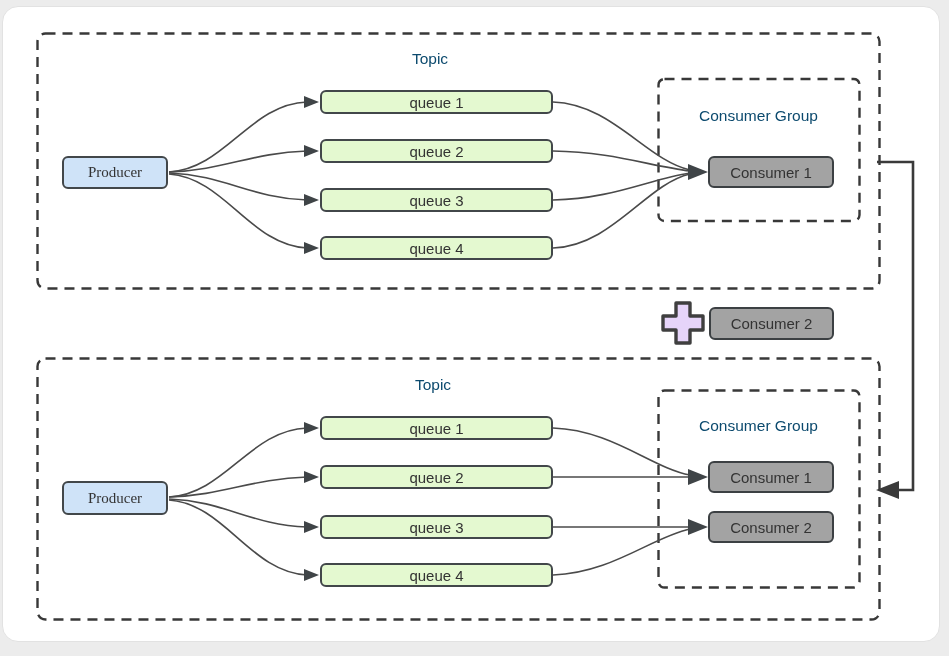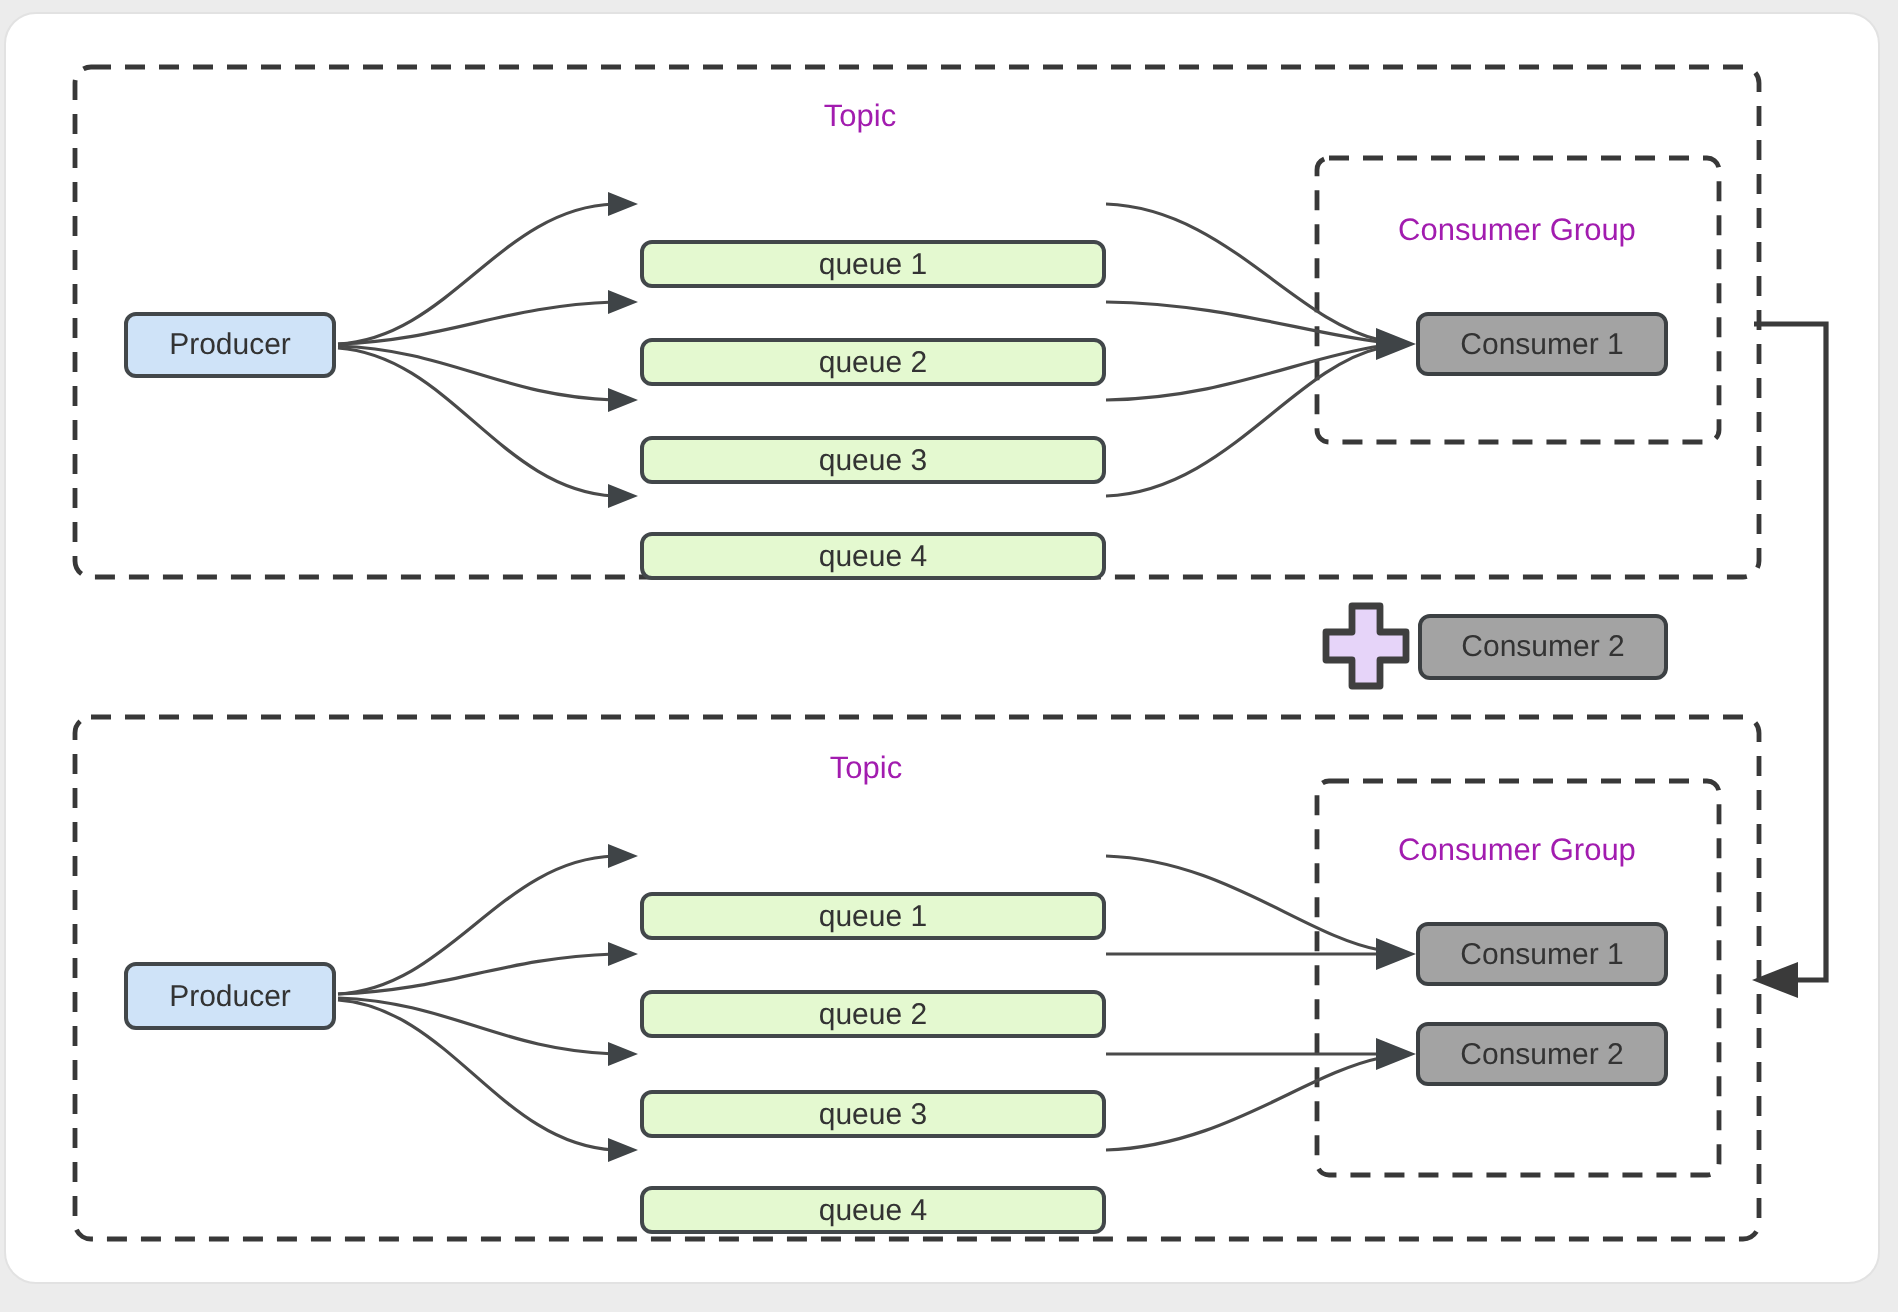--- a/index.html
+++ b/index.html
@@ -16,26 +16,26 @@
     background:#ffffff;border:1px solid #e2e2e2;border-radius:16px;
   }
   #arrow-layer{position:absolute;left:0;top:0;width:949px;height:656px;}
   .node{
     position:absolute;
     display:flex;align-items:center;justify-content:center;
     border:2.4px solid #42474a;border-radius:6px;
     font-size:15px;line-height:1;color:#333;
     box-sizing:border-box;white-space:nowrap;
   }
-  .producer{background:#cfe3f8;}
-  .queue{background:#e4f9d0;left:320px;width:233px;height:24px;margin-top:30px;}
+  .producer{background:#cfe3f8;font-family:Liberation Serif, serif;}
+  .queue{background:#e4f9d0;left:320px;width:233px;height:24px;}
   .consumer{background:#a3a3a3;border-color:#3c4043;}
   .label{
     position:absolute;text-align:center;
-    font-size:15.5px;color:#a21caf;white-space:nowrap;
+    font-size:15.5px;color:#0c4a6e;white-space:nowrap;
   }
   
   #producer-top{left:62px;top:156px;width:106px;height:33px;}
   #queue-t1{top:90px;}  #queue-t2{top:139px;}
   #queue-t3{top:188px;} #queue-t4{top:236px;}
   #consumer-t1{left:708px;top:156px;width:126px;height:32px;}
   #topic-label-top{left:330px;top:50px;width:200px;}
   #cg-label-top{left:658px;top:107px;width:201px;}
   
   #consumer-added{left:709px;top:307px;width:125px;height:33px;}

